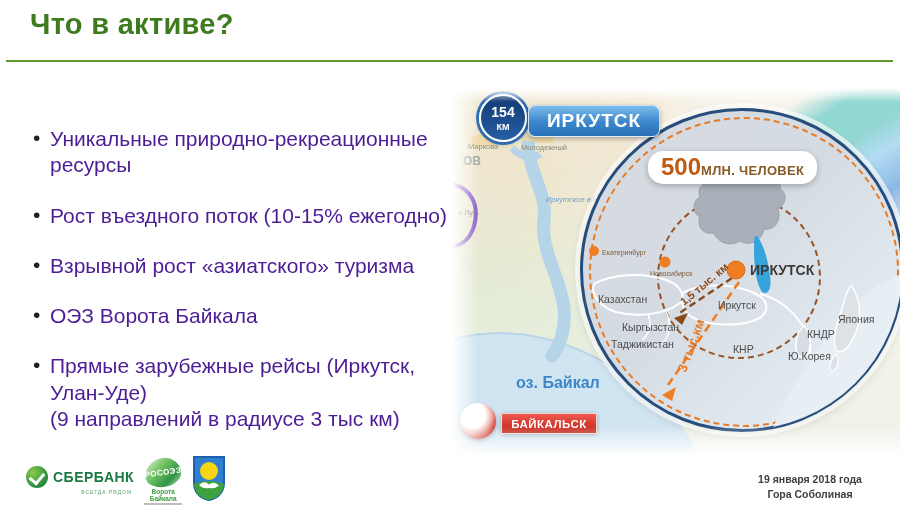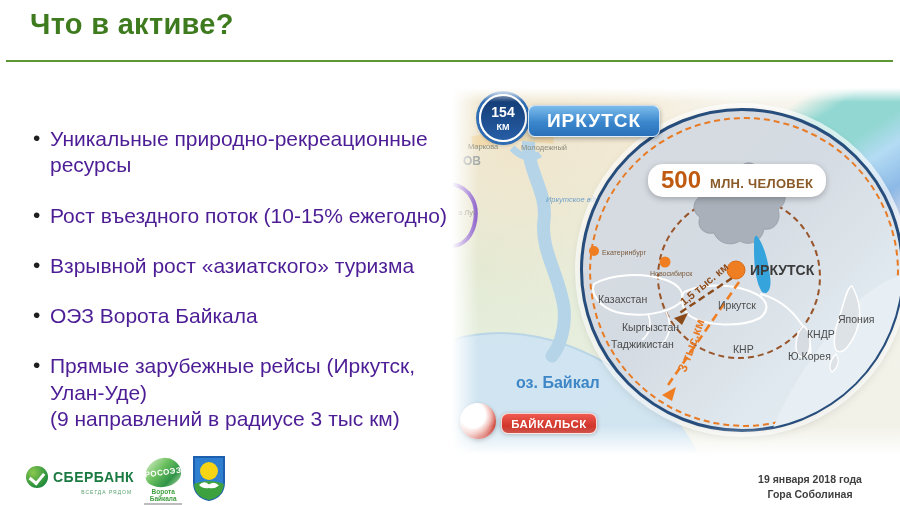--- a/index.html
+++ b/index.html
@@ -45,22 +45,22 @@
   .dash-outer{position:absolute;left:137px;top:29px;width:306px;height:306px;border-radius:50%;
      border:2px dashed #e87a24;}
   .dash-inner{position:absolute;left:205px;top:107px;width:160px;height:160px;border-radius:50%;
      border:2px dashed #99552a;}
   svg.geo{position:absolute;inset:0;}
 
   .country{position:absolute;font-size:10.5px;color:#4c4c4c;}
   .citylbl{position:absolute;font-size:7px;color:#7a5a3a;}
   .irk-lbl{position:absolute;left:298px;top:174px;font-size:14px;font-weight:bold;color:#3b3b3b;}
 
-  .pop-pill{position:absolute;left:196px;top:76px;background:#fff;border-radius:15px;
-     padding:2px 13px 3px;display:flex;align-items:baseline;gap:9px;
+  .pop-pill{position:absolute;left:196px;top:63px;background:#fff;border-radius:15px;
+     padding:2px 13px 3px;display:flex;align-items:baseline;gap:0;
      box-shadow:0 2px 6px rgba(0,0,0,.25);}
   .pop-num{font-size:24px;font-weight:bold;color:#bf5a10;}
   .pop-cap{font-size:13px;font-weight:bold;color:#8a5a28;letter-spacing:.3px;}
 
   .badge154{position:absolute;left:27px;top:6px;width:44px;height:44px;border-radius:50%;
      background:linear-gradient(#123a72,#275ea6);border:2px solid #fff;
      box-shadow:0 0 0 3px #2e6db4,0 2px 5px rgba(0,0,0,.35);
      display:flex;flex-direction:column;align-items:center;justify-content:center;color:#fff;}
   .badge154 .v{font-size:14px;font-weight:bold;line-height:1;}
   .badge154 .u{font-size:9px;font-weight:bold;line-height:1;margin-top:4px;}
@@ -73,21 +73,21 @@
 
   .rad-lbl{position:absolute;font-weight:bold;text-align:center;}
   .rad-inner{left:211px;top:190px;width:82px;font-size:11px;color:#8a4a1a;transform:rotate(-40deg);}
   .rad-outer{left:204px;top:250px;width:70px;font-size:13px;color:#e87a24;transform:rotate(-70deg);}
 
   .lake-lbl{position:absolute;left:64px;top:286px;font-size:16px;font-weight:bold;color:#3e86c6;}
 
   .resort-ring{position:absolute;left:8px;top:315px;width:36px;height:36px;border-radius:50%;
      background:radial-gradient(circle at 36% 34%, #ffffff 38%, #f0b9b2 55%, #c6281c 78%, #a81a10 95%);
      box-shadow:0 2px 4px rgba(0,0,0,.3);}
-  .resort-pill{position:absolute;left:49px;top:325px;width:94px;height:19px;border-radius:7px;
+  .resort-pill{position:absolute;left:49px;top:325px;width:94px;height:19px;border-radius:0;
      background:linear-gradient(#ef5a50,#c01f14);border:1px solid rgba(255,255,255,.8);
      box-shadow:0 1px 4px rgba(0,0,0,.3);display:flex;align-items:center;justify-content:center;
      color:#fff;font-size:11.5px;font-weight:bold;letter-spacing:.5px;}
 
   .fade-left{position:absolute;left:0;top:0;bottom:0;width:26px;
      background:linear-gradient(to right,#fff,rgba(255,255,255,0));}
   .fade-top{position:absolute;left:0;right:0;top:0;height:14px;
      background:linear-gradient(#fff,rgba(255,255,255,0));}
   .fade-bottom{position:absolute;left:0;right:0;bottom:0;height:34px;
      background:linear-gradient(rgba(255,255,255,0),#fff 85%);}

